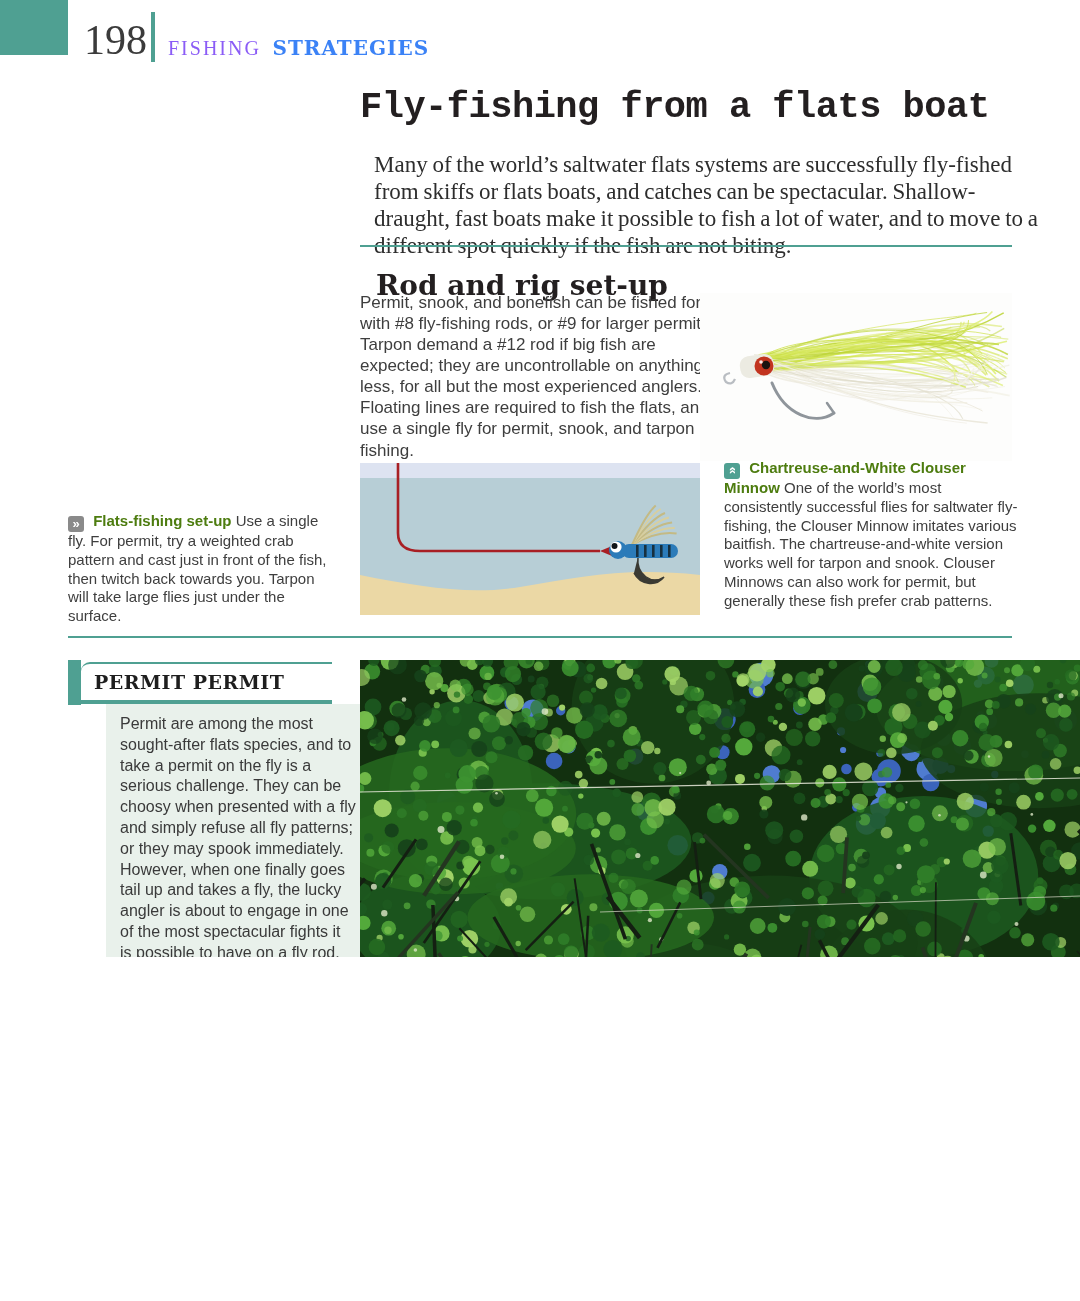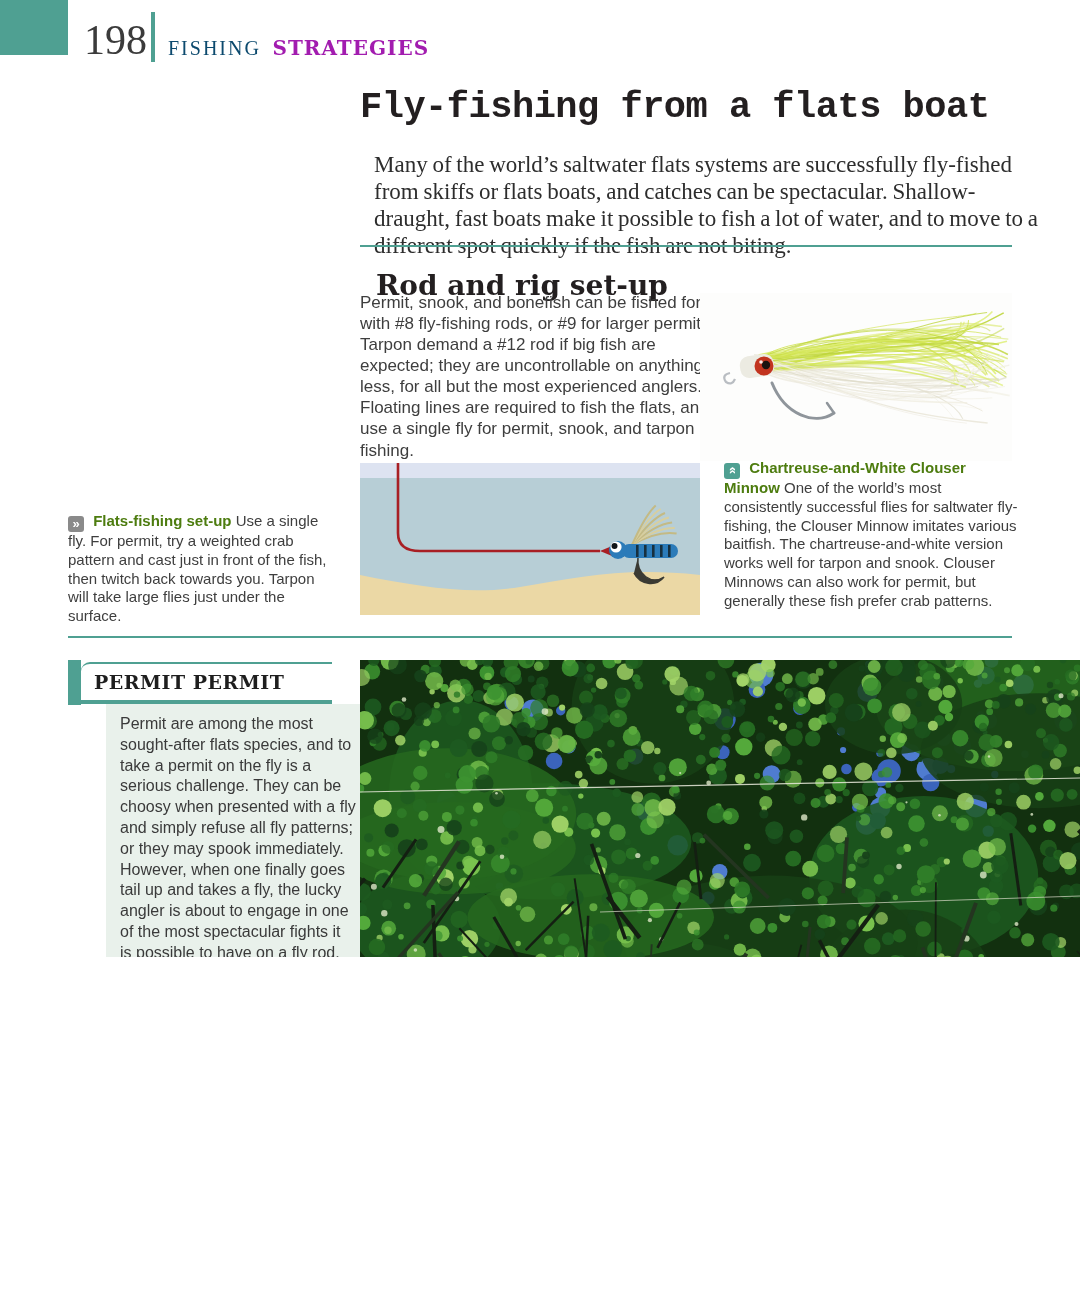--- a/index.html
+++ b/index.html
@@ -4,22 +4,22 @@
 <style>
   html,body{margin:0;padding:0;background:#fff;}
   .page{position:relative;width:1080px;height:957px;background:#fff;overflow:hidden;
         font-family:"Liberation Sans",sans-serif;color:#3e3e3e;}
   .abs{position:absolute;}
   
   .corner-block{left:0;top:0;width:68px;height:55px;background:#4FA092;}
   .page-number{left:84px;top:16px;font-family:"Liberation Serif",serif;font-size:42px;color:#3b3b3b;}
   .header-vbar{left:151px;top:12px;width:4px;height:50px;background:#4FA092;}
   .running-header{left:168px;top:36px;font-size:20px;white-space:nowrap;}
-  .rh-light{font-family:"Liberation Serif",serif;color:#0c4a6e;letter-spacing:2px;}
-  .rh-bold{font-family:"DejaVu Serif",serif;font-weight:700;color:#a21caf;letter-spacing:1px;margin-left:6px;}
+  .rh-light{font-family:"Liberation Serif",serif;color:#8b5cf6;letter-spacing:2px;}
+  .rh-bold{font-family:"DejaVu Serif",serif;font-weight:700;color:#3b82f6;letter-spacing:1px;margin-left:6px;}
   
   .article-title{left:360px;top:86px;width:660px;font-family:"DejaVu Serif",serif;font-weight:700;
                  font-size:37px;letter-spacing:-0.5px;color:#231f20;}
   .article-intro{left:360px;top:137px;width:676px;font-family:"Liberation Serif",serif;font-size:23px;
                  line-height:1.18;color:#2d2d2d;word-spacing:-1px;}
   .divider{background:#4FA092;height:2px;}
   .d1{left:360px;top:245px;width:652px;}
   .d2{left:68px;top:636px;width:944px;}
   .rr-heading{left:360px;top:253px;font-family:"DejaVu Serif",serif;font-weight:700;font-size:28px;color:#231f20;}
   .rr-body{left:360px;top:292px;width:352px;font-size:17px;line-height:1.24;color:#3e3e3e;}

